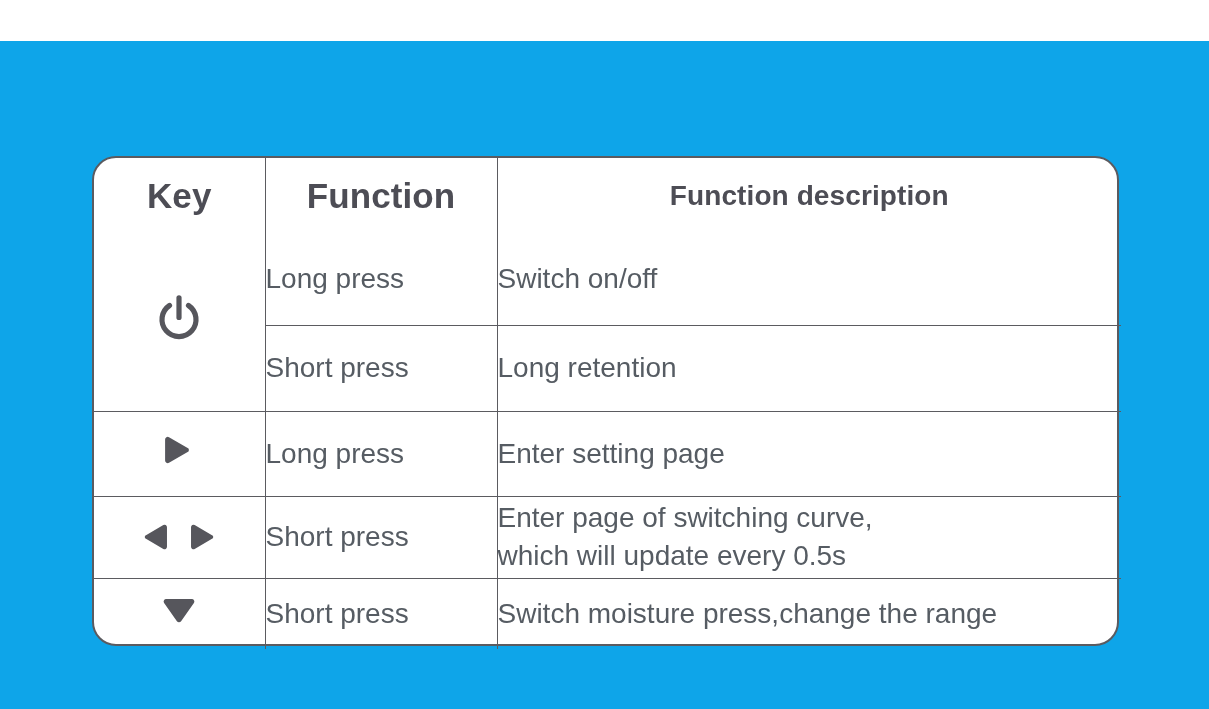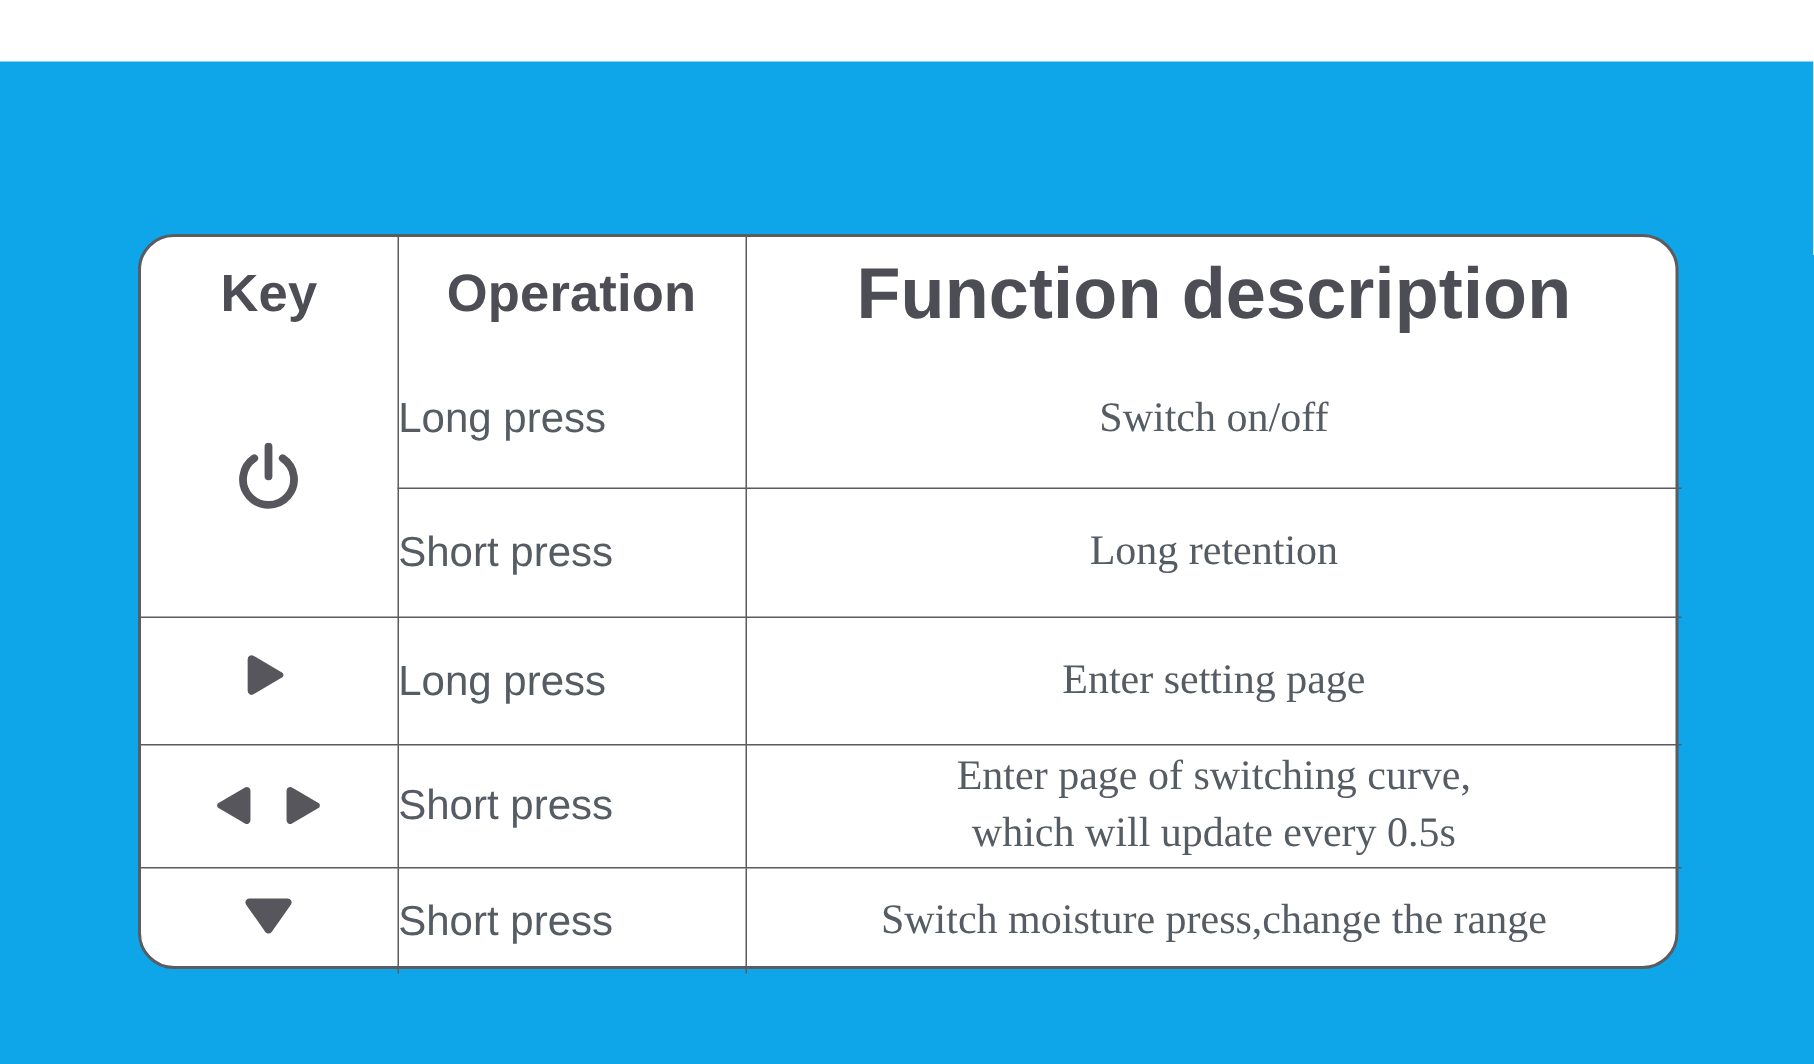--- a/index.html
+++ b/index.html
@@ -62,40 +62,39 @@
 
   
   thead th {
     height: 76px;
     text-align: center;
     font-weight: bold;
     font-size: 35px;
     color: #4d4d55;
     letter-spacing: 0.1px;
   }
-  thead th.th-desc { font-size: 48px; }
+  thead th.th-desc { font-size: 28px; }
 
   
   tbody td {
     font-size: 28px;
     color: #565c63;
     font-weight: normal;
   }
   td.cell-key {
     text-align: center;
   }
   td.cell-op {
     padding-left: 24px;
     text-align: left;
   }
   td.cell-desc {
     padding-left: 14px;
-    text-align: center;
+    text-align: left;
     line-height: 1.35;
-    font-family: Liberation Serif, serif;
   }
   td.cell-desc .line { display: block; white-space: pre; }
 
   tr.row-h1 td { height: 91px; }
   tr.row-h2 td { height: 86px; }
   tr.row-h3 td { height: 85px; }
   tr.row-h4 td { height: 82px; }
   tr.row-h5 td { height: 71px; }
 
   
@@ -121,21 +120,21 @@
     <table class="key-table">
       <colgroup>
         <col class="col-key">
         <col class="col-op">
         <col class="col-desc">
       </colgroup>
 
       <thead>
         <tr>
           <th class="th-key">Key</th>
-          <th class="th-op">Operation</th>
+          <th class="th-op">Function</th>
           <th class="th-desc">Function description</th>
         </tr>
       </thead>
 
       <tbody>
 
         <tr class="row-h1">
           <td class="cell-key" rowspan="2">
             <span class="icon-box">
               <svg class="icon-svg" width="44" height="48" viewBox="0 0 44 48" aria-hidden="true">

